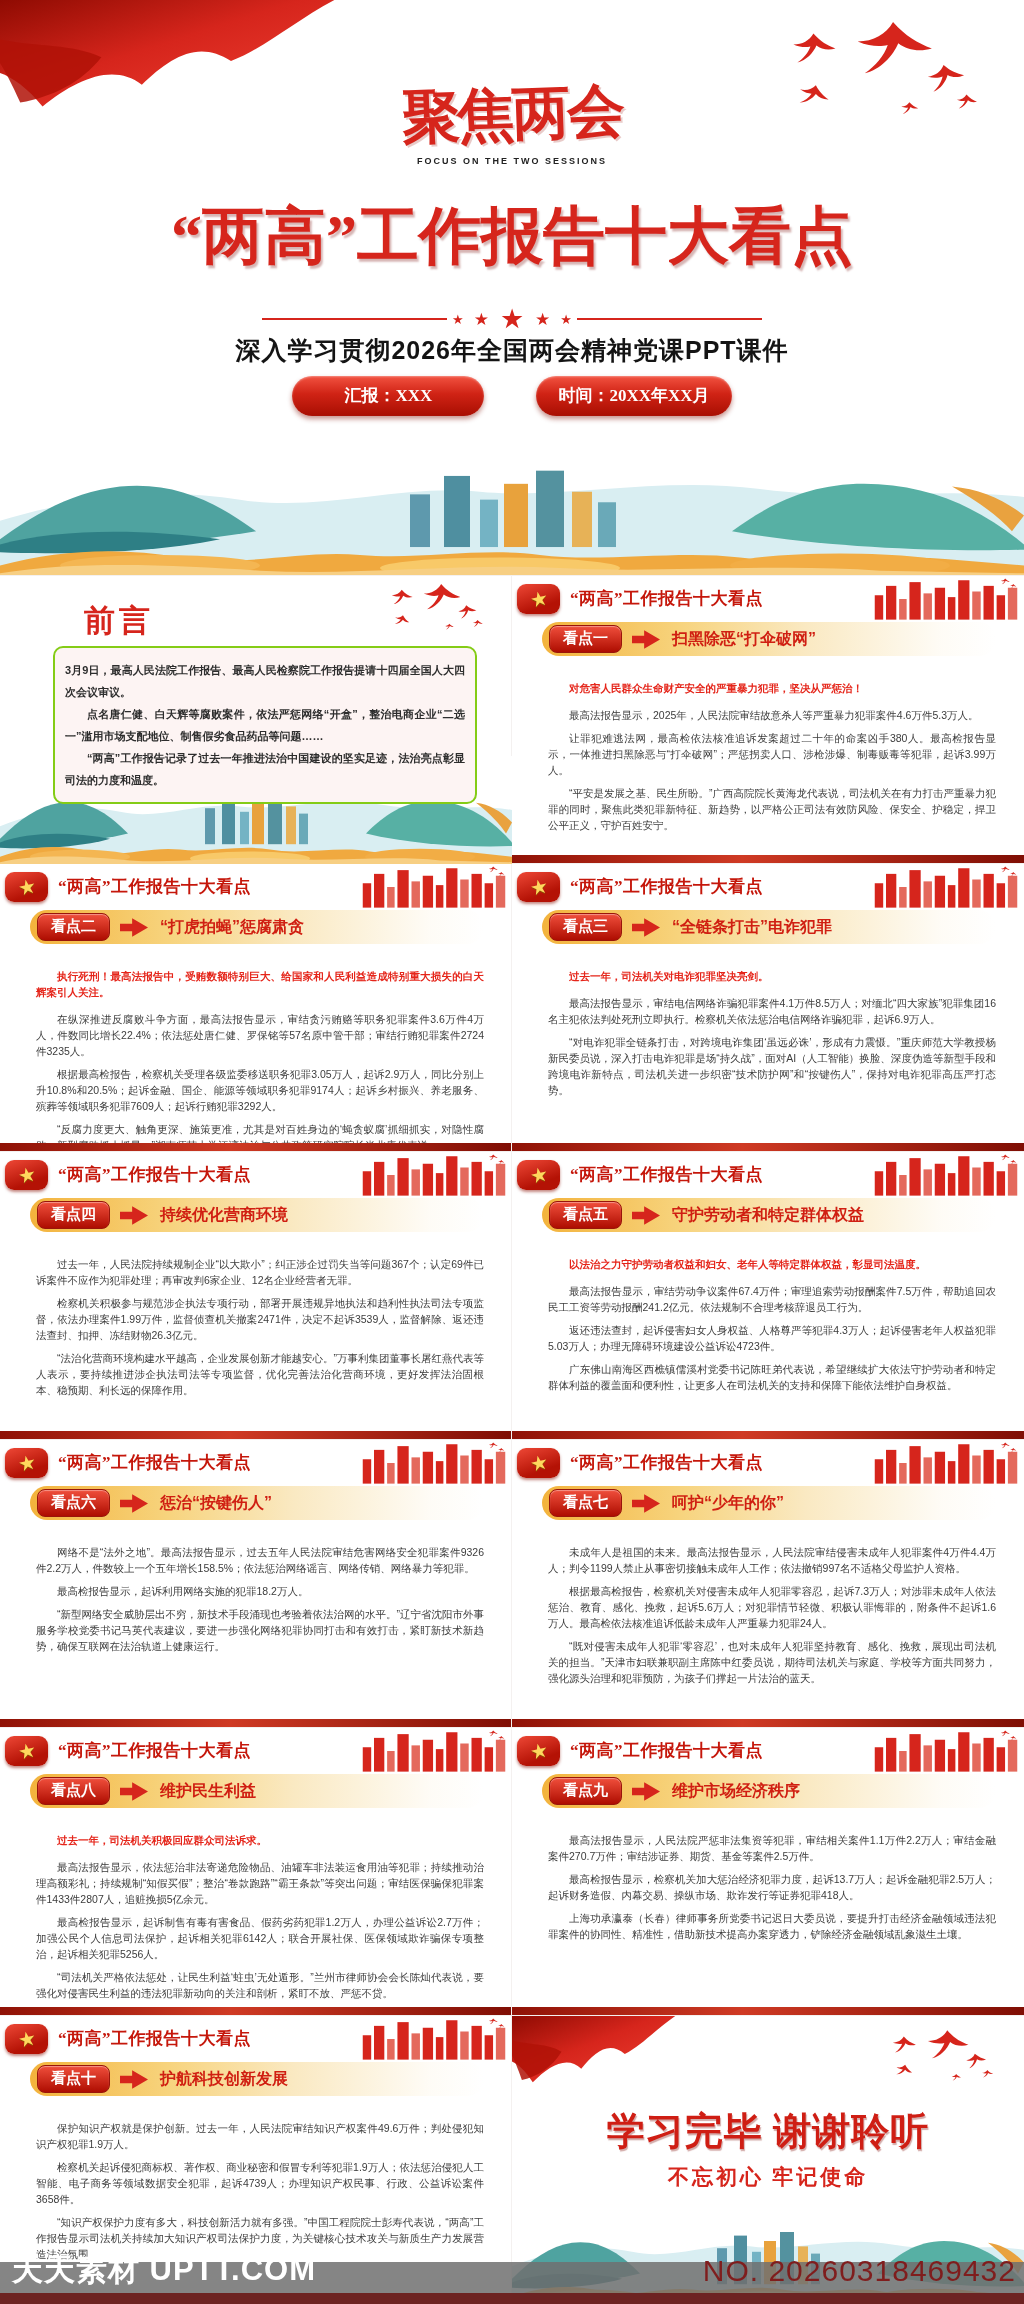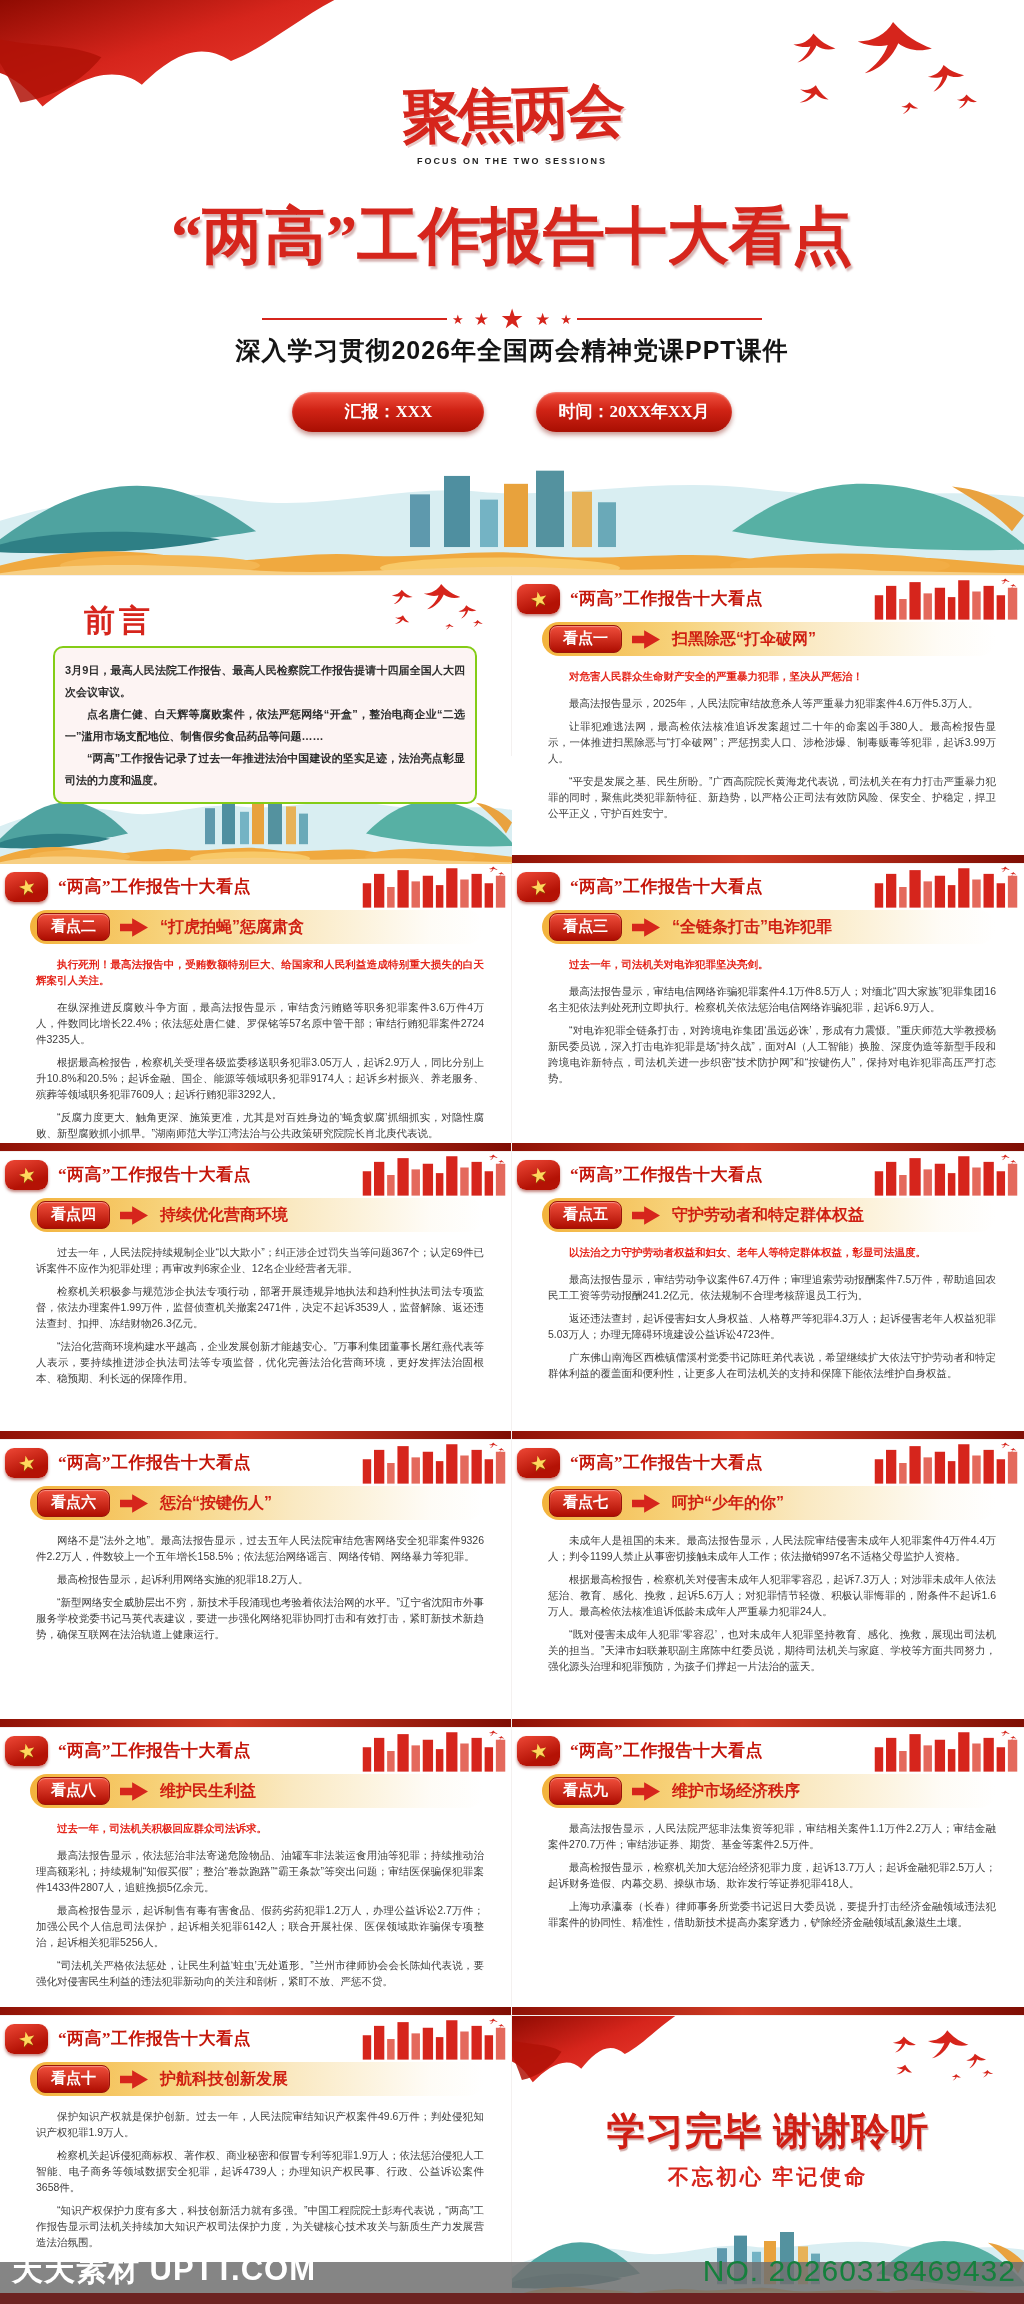--- a/index.html
+++ b/index.html
@@ -14,21 +14,21 @@
   .logo-wrap { position:absolute; top:76px; left:0; width:100%; text-align:center; }
   .logo-main { display:inline-block; font-family:"Liberation Serif",serif; font-weight:900; font-size:58px; color:#d6251c; letter-spacing:-3px; transform:rotate(-2deg); text-shadow:2px 2px 0 rgba(150,20,10,.22); }
   .logo-sub { font-size:9px; font-weight:bold; color:#222; letter-spacing:2px; margin-top:2px; }
   .cover-title { position:absolute; top:194px; width:100%; text-align:center; font-family:"Liberation Serif",serif; font-weight:900; font-size:62px; color:#d6251c; text-shadow:2px 3px 2px rgba(120,10,5,.30); white-space:nowrap; }
   .star-divider { position:absolute; top:303px; width:100%; display:flex; align-items:center; justify-content:center; color:#d6251c; }
   .star-divider .line { width:185px; height:2px; background:#d6251c; }
   .star-s { font-size:13px; margin:0 5px; }
   .star-m { font-size:17px; margin:0 5px; }
   .star-l { font-size:27px; margin:0 6px; }
   .cover-subtitle { position:absolute; top:334px; width:100%; text-align:center; font-size:25px; font-weight:bold; color:#141414; letter-spacing:1px; }
-  .cover-badges { position:absolute; top:392px; width:100%; display:flex; justify-content:center; gap:52px; z-index:3; }
+  .cover-badges { position:absolute; top:376px; width:100%; display:flex; justify-content:center; gap:52px; z-index:3; }
   .badge { min-width:192px; text-align:center; background:linear-gradient(180deg,#f25240 0%,#d02315 45%,#a80e02 100%); border-radius:22px; padding:8px 22px 9px; color:#fff; font-weight:bold; font-size:17px; font-family:"Liberation Serif",serif; box-shadow:0 3px 5px rgba(130,20,8,.45), inset 0 1px 2px rgba(255,255,255,.35); }
   .cover-landscape { position:absolute; bottom:0; left:0; width:1024px; height:158px; }
 
   
   .slides-grid { position:absolute; top:576px; left:0; width:896px; display:grid; grid-template-columns:512px 512px; grid-auto-rows:288px; }
   .slide { position:relative; width:512px; height:288px; background:#fff; overflow:hidden; outline:1px solid #f4f1f0; }
 
   
   .s-head { position:relative; height:44px; }
   .star-tab { position:absolute; left:5px; top:8px; width:43px; height:30px; border-radius:9px; background:linear-gradient(160deg,#ee4836,#b41205 70%); box-shadow:0 2px 3px rgba(140,20,8,.5); display:flex; align-items:center; justify-content:center; }
@@ -36,21 +36,21 @@
   .s-head-title { position:absolute; left:58px; top:11px; font-family:"Liberation Serif",serif; font-weight:bold; font-size:17px; color:#c5170b; letter-spacing:.5px; white-space:nowrap; }
   .s-skyline { position:absolute; right:3px; top:2px; width:150px; height:42px; }
 
   
   .kd-bar { position:relative; margin:2px 0 0 30px; width:454px; height:34px; border-radius:17px; display:flex; align-items:center; background:linear-gradient(90deg,#f3b33c 0%,#f7d37c 30%,#fae9c2 58%,rgba(250,233,194,.15) 88%,rgba(250,233,194,0) 100%); }
   .kd-badge { margin-left:7px; padding:3px 13px 4px; background:linear-gradient(180deg,#f04f3c,#ae0d01); border-radius:8px; border:1px solid #99150a; color:#fff; font-weight:bold; font-size:15px; font-family:"Liberation Serif",serif; box-shadow:inset 0 1px 1px rgba(255,255,255,.4); white-space:nowrap; }
   .kd-arrow { margin-left:10px; width:28px; height:19px; flex:none; }
   .kd-title { margin-left:12px; color:#d01f12; font-weight:bold; font-size:16px; white-space:nowrap; }
 
   
-  .s-body { padding:13px 28px 0 36px; font-size:10.5px; line-height:1.52; color:#3c3c3c; text-align:justify; font-weight:500; }
+  .s-body { padding:25px 28px 0 36px; font-size:10.5px; line-height:1.52; color:#3c3c3c; text-align:justify; font-weight:500; }
   .s-body p { margin:0 0 7px; text-indent:2em; }
   .s-body p.lead { color:#e5251a; font-weight:bold; margin-bottom:11px; }
   .strip { position:absolute; left:0; bottom:0; width:100%; height:9px; background:linear-gradient(90deg,#8f1206,#cf3a24 45%,#7f0e04); }
 
   
   .preface-title { position:absolute; left:84px; top:24px; font-size:31px; font-weight:900; color:#d6251c; font-family:"Liberation Serif",serif; letter-spacing:4px; }
   .preface-doves { position:absolute; right:24px; top:8px; width:115px; height:52px; }
   .preface-box { position:absolute; left:53px; top:70px; width:424px; border:2px solid #84cc16; border-radius:10px; background:#fdf4f3; padding:11px 10px; font-size:11px; line-height:2.0; color:#2d2d2d; font-weight:600; text-align:justify; z-index:2; }
   .preface-box p { text-indent:2em; }
   .preface-box p:first-child { text-indent:0; }
@@ -58,21 +58,21 @@
 
   
   .thanks-flag { position:absolute; left:0; top:0; width:188px; height:86px; }
   .thanks-doves { position:absolute; right:26px; top:12px; width:125px; height:62px; }
   .thanks-line1 { position:absolute; top:90px; width:100%; text-align:center; font-family:"Liberation Serif",serif; font-weight:700; font-size:38px; color:#cf1e14; letter-spacing:1px; text-shadow:1px 2px 1px rgba(130,15,8,.35); white-space:nowrap; }
   .thanks-line2 { position:absolute; top:147px; width:100%; text-align:center; font-family:"Liberation Serif",serif; font-weight:bold; font-size:21px; color:#d6251c; letter-spacing:3px; }
 
   
   .wm-bar { position:absolute; left:0; top:2262px; width:1024px; height:31px; background:rgba(112,112,112,.85); z-index:10; }
   .wm-left { position:absolute; left:12px; top:2249px; z-index:11; color:#fff; font-size:31px; font-weight:bold; letter-spacing:1px;text-align:right; }
-  .wm-right { position:absolute; right:8px; top:2254px; z-index:11; color:#15803d; font-size:30px; letter-spacing:1px; }
+  .wm-right { position:absolute; right:8px; top:2254px; z-index:11; color:#7f1d1d; font-size:30px; letter-spacing:1px; }
   .bottom-strip { position:absolute; left:0; top:2293px; width:1024px; height:11px; background:#6d2322; z-index:10; }
 
   .hidden-defs { position:absolute; width:0; height:0; overflow:hidden; }
 </style>
 </head>
 <body>
 
 <svg class="hidden-defs" aria-hidden="true">
   <defs>
     <linearGradient id="fg" x1="0" y1="0" x2="1" y2="1">

